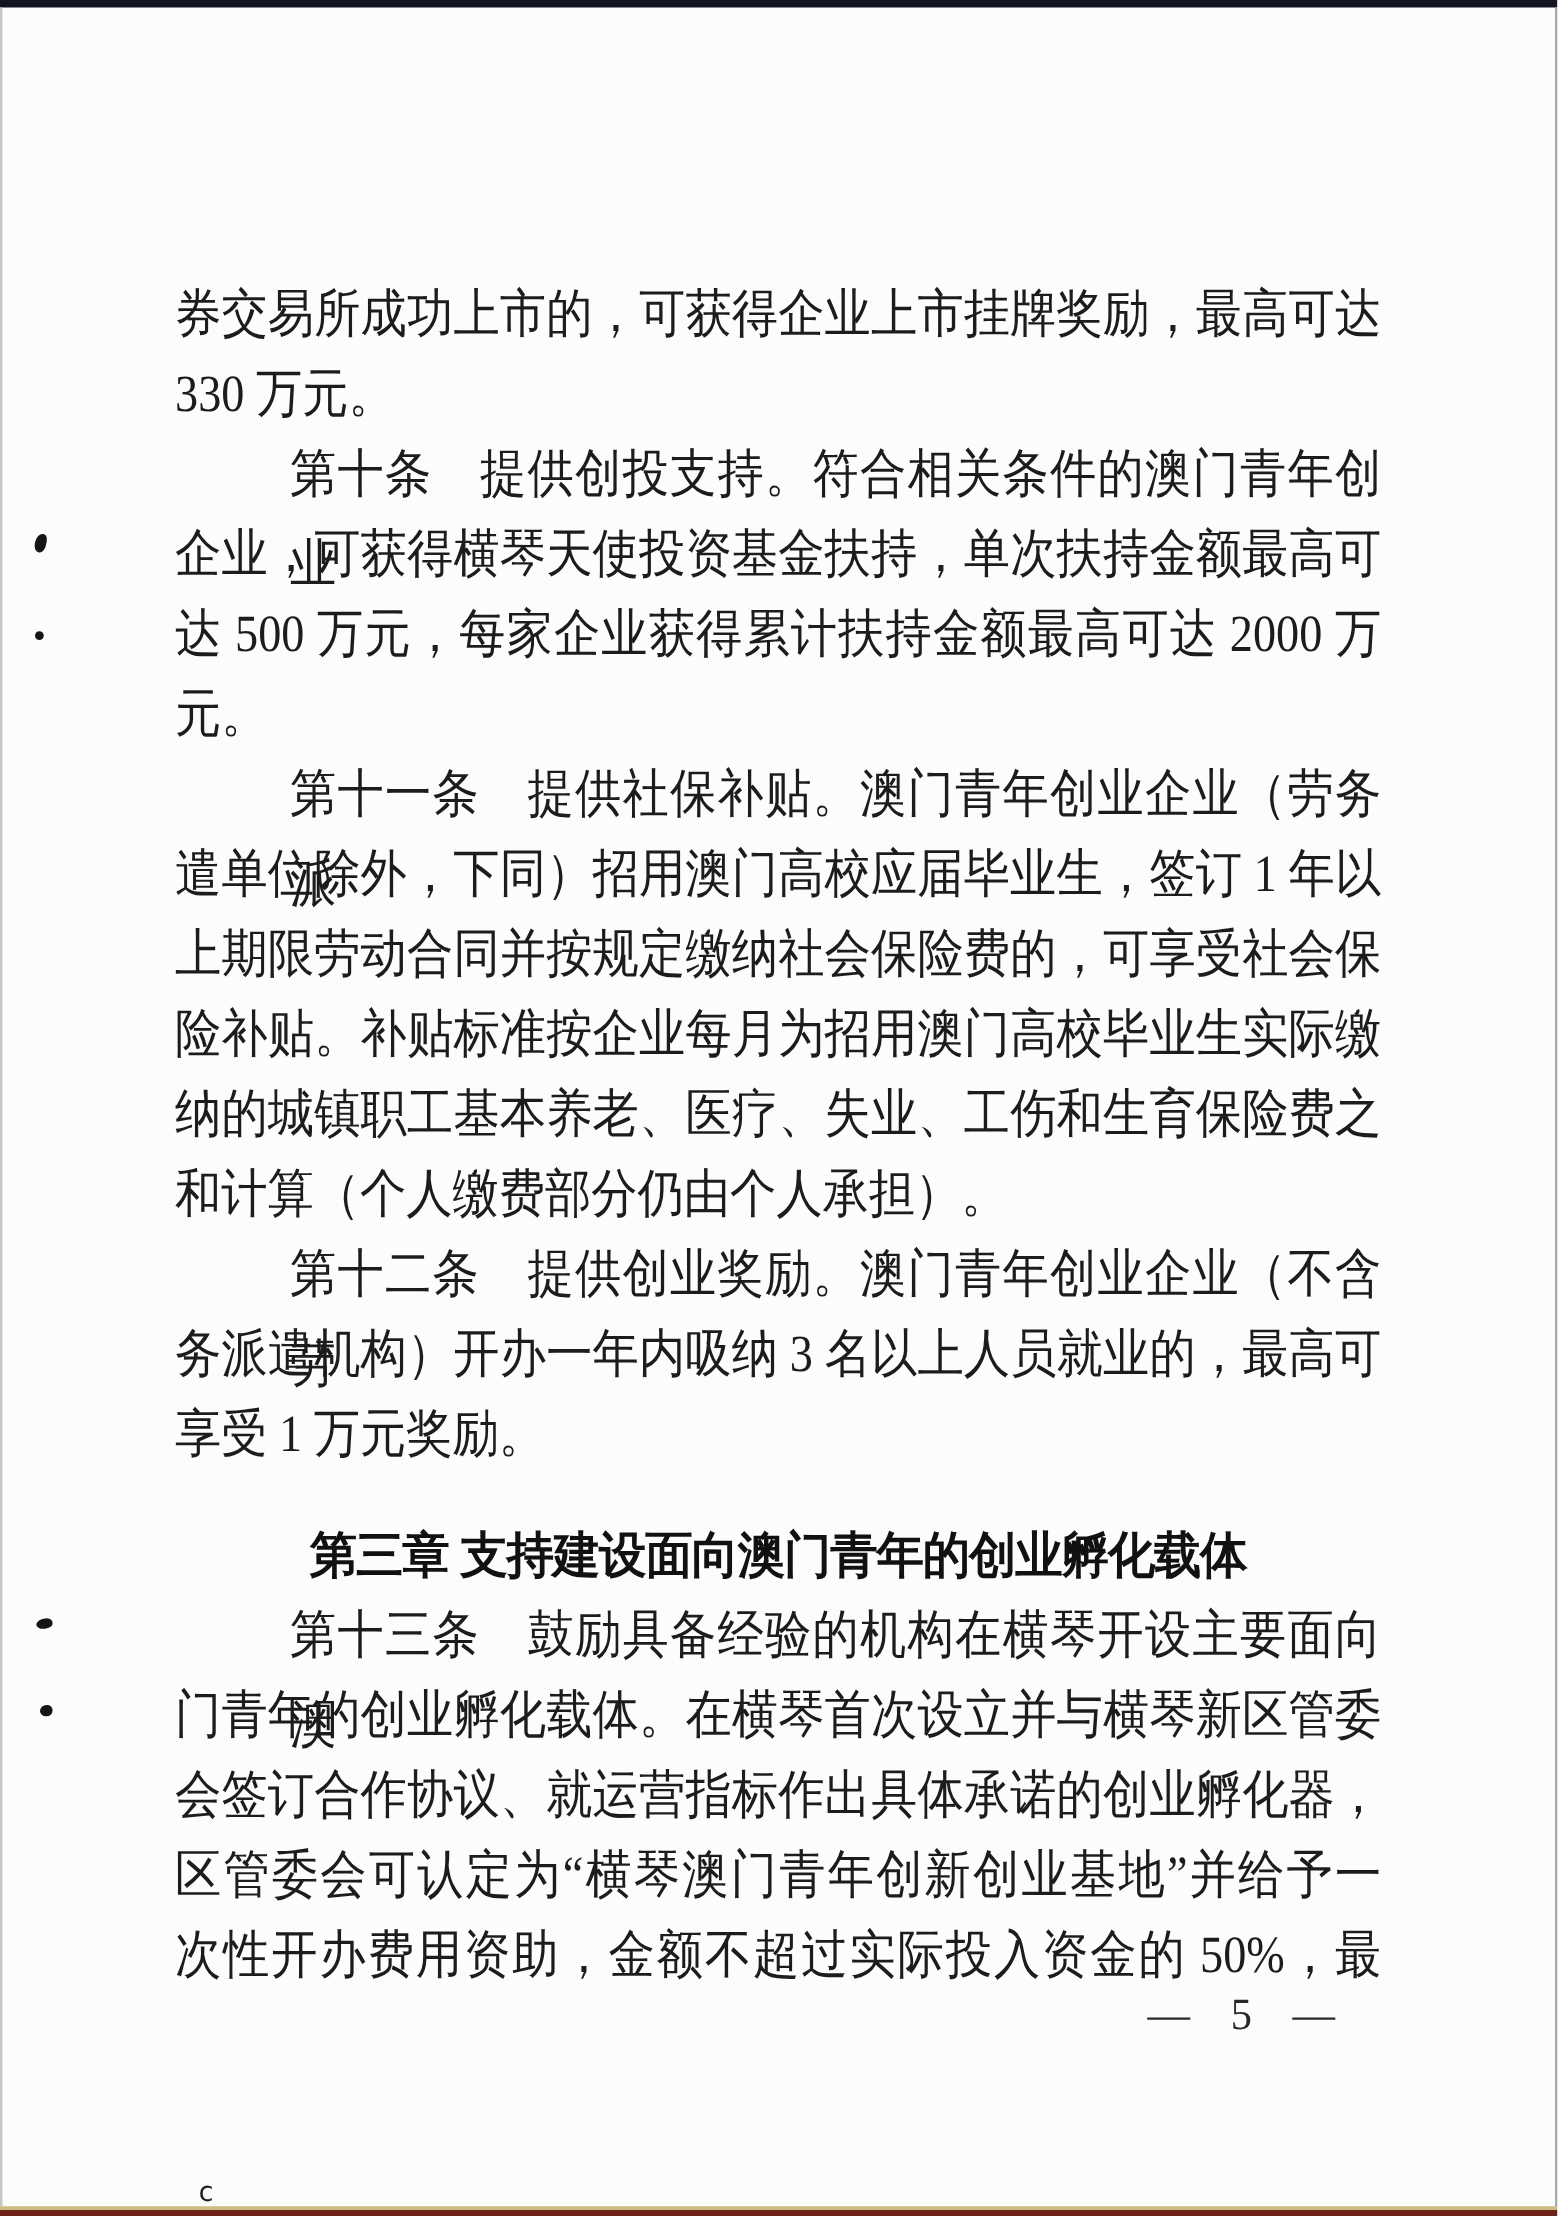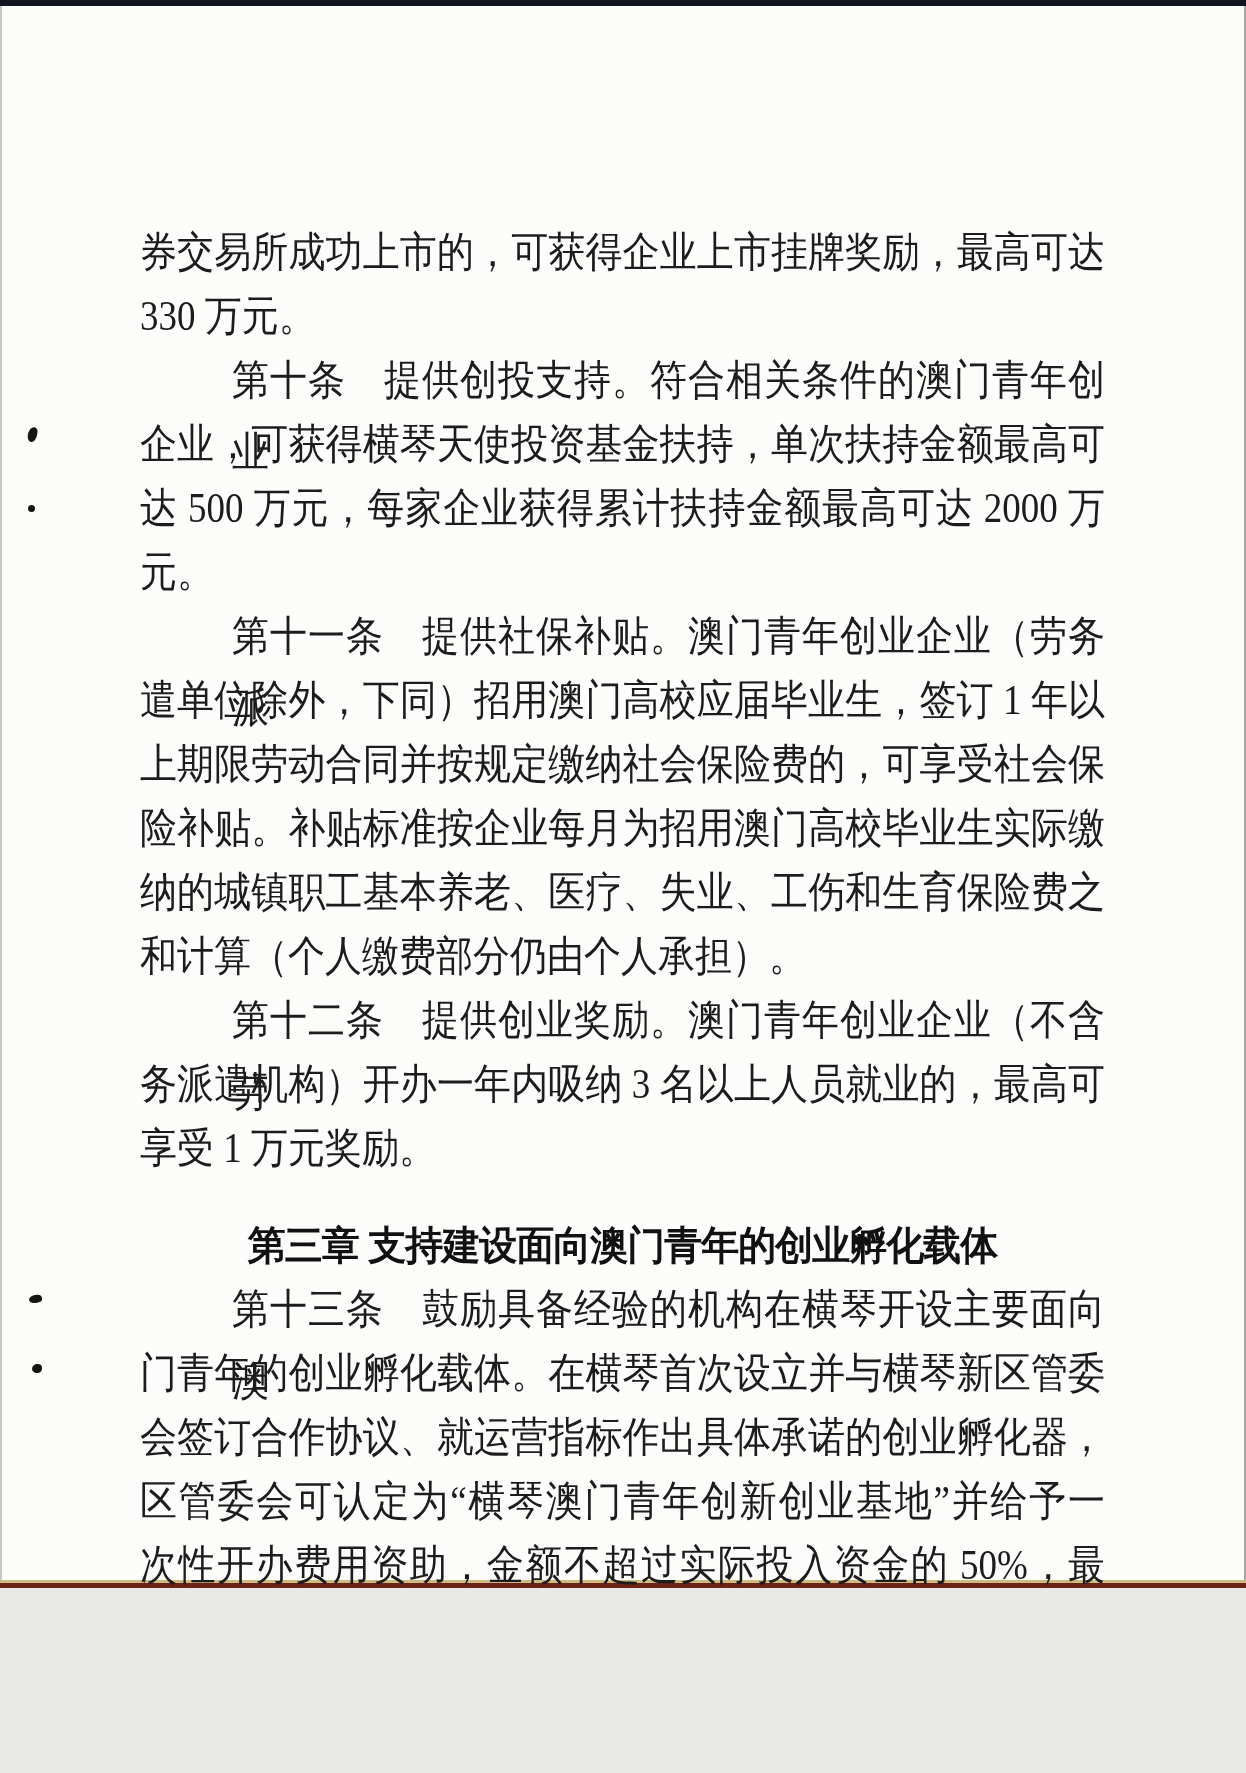--- a/index.html
+++ b/index.html
@@ -3,21 +3,21 @@
 <meta charset="utf-8">
 <style>
   html, body {
     margin: 0;
     padding: 0;
     background: #e8e8e6;
   }
   .page {
     position: relative;
     width: 1246px;
-    height: 1588px;
+    height: 1773px;
     margin: 0 auto;
     background: #fcfcfa;
     overflow: hidden;
     font-family: "Liberation Serif", "DejaVu Serif", serif;
     color: #1c1c1c;
   }
   
   .edge-top {
     position: absolute; top: 0; left: 0; right: 0; height: 6px;
     background: #12151f;

